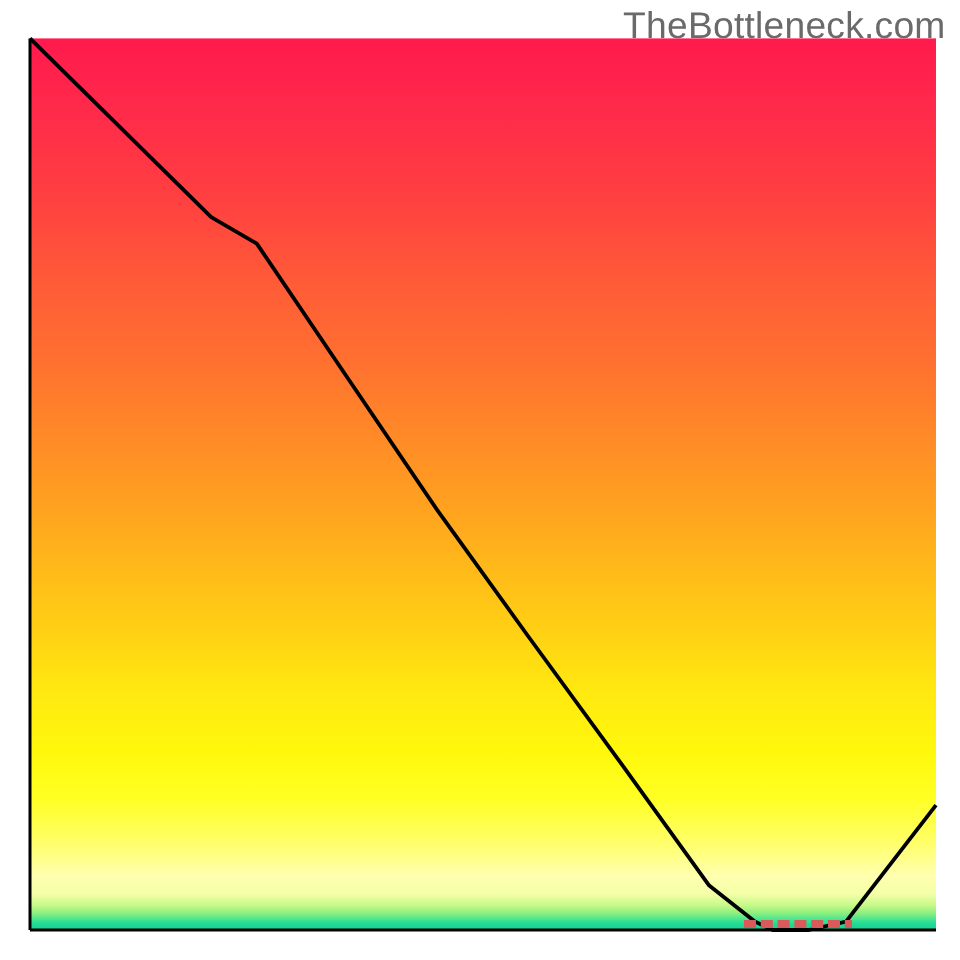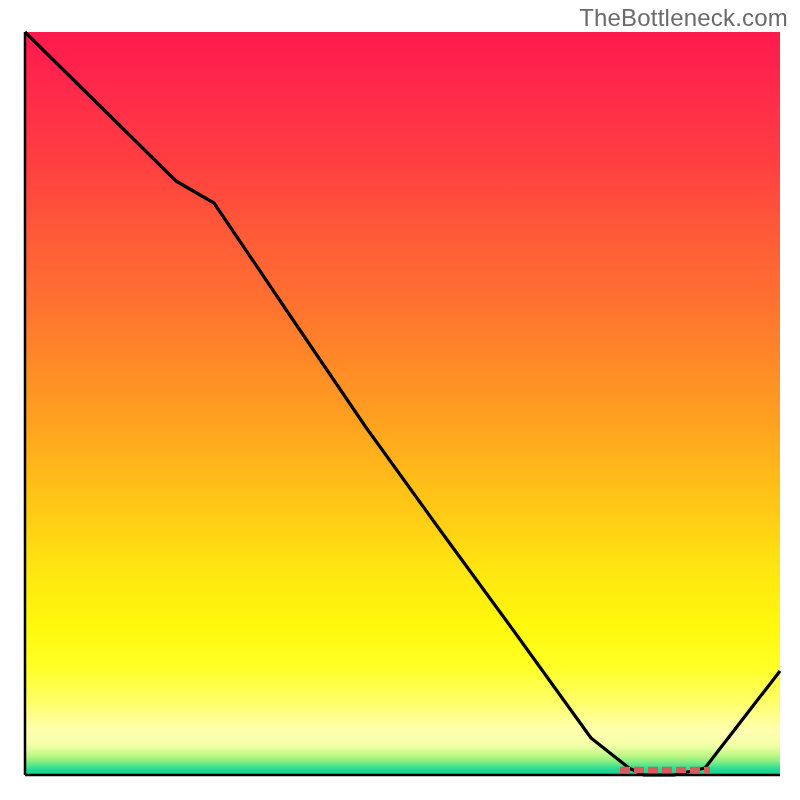--- a/index.html
+++ b/index.html
@@ -13,21 +13,21 @@
   }
   .stage {
     position: relative;
     width: 800px;
     height: 800px;
   }
   .watermark {
     position: absolute;
     top: 4px;
     right: 12px;
-    font-size: 24px;
+    font-size: 31px;
     font-weight: normal;
     color: #6a6a6a;
     letter-spacing: 0.2px;
     user-select: none;
   }
   
   .plot-area {
     position: absolute;
     
     left: 25px;

